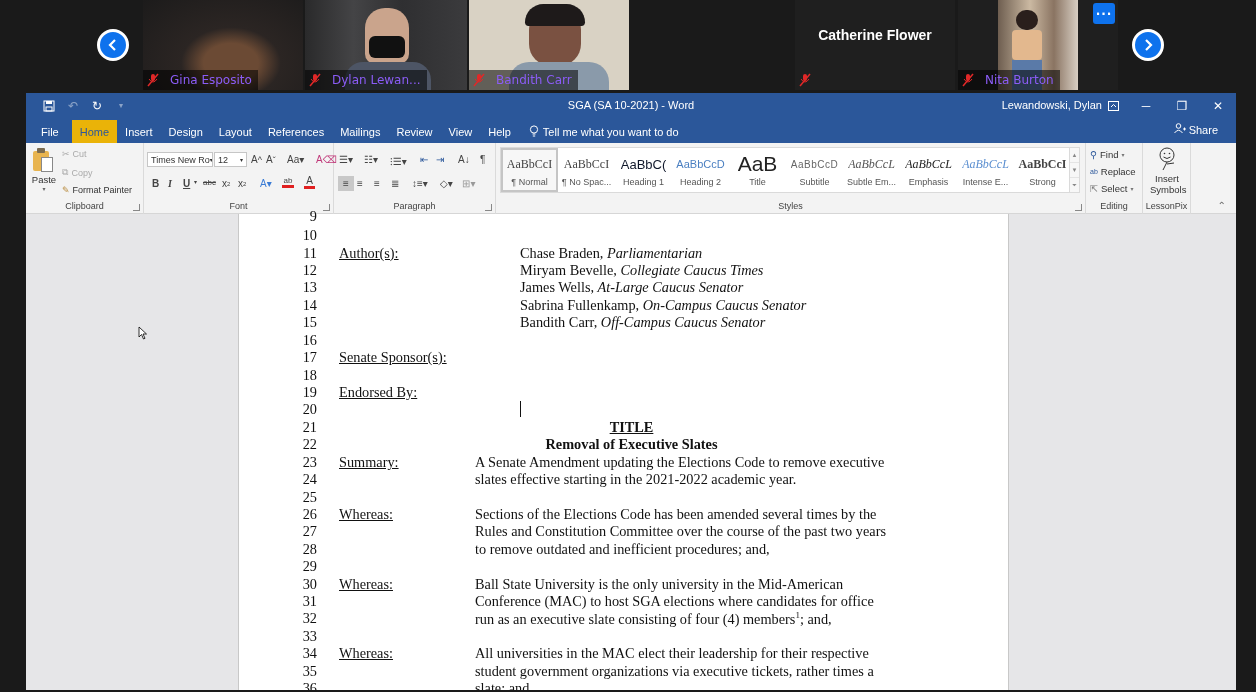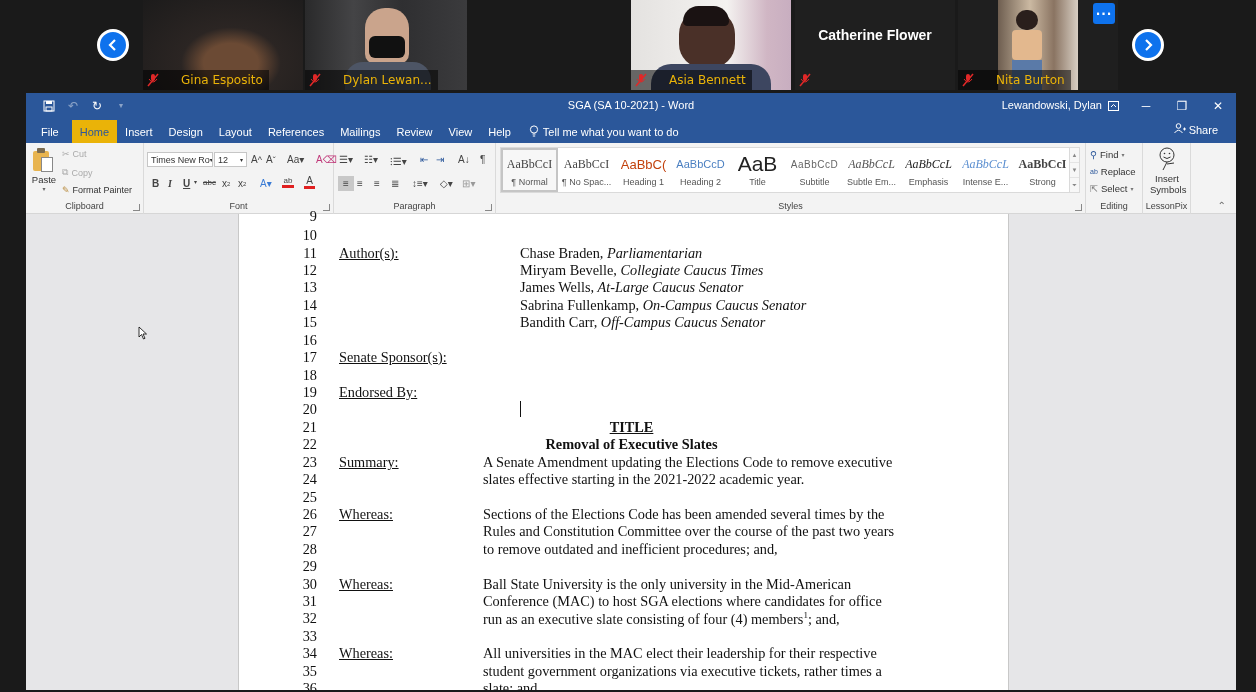--- a/index.html
+++ b/index.html
@@ -3,21 +3,21 @@
 <meta charset="utf-8">
 <style>
   * { box-sizing: border-box; margin: 0; padding: 0; }
   html, body { width: 1256px; height: 692px; overflow: hidden; background: #1a1a1a; font-family: "DejaVu Sans", sans-serif; }
   
   .zoom-strip { position: absolute; left: 0; top: 0; width: 1256px; height: 92px; background: #1a1a1a; }
   .nav-arrow { position: absolute; top: 29px; width: 32px; height: 32px; border-radius: 50%; background: #0e72ed; border: 3px solid #fff; color: #fff; display: flex; align-items: center; justify-content: center; font-size: 16px; font-weight: bold; cursor: pointer; }
   .nav-arrow svg { width: 14px; height: 14px; }
   .tile { position: absolute; top: 0; height: 90px; overflow: hidden; }
   .tile .video { position: absolute; inset: 0; }
-  .tile .name-tag { position: absolute; left: 0; bottom: 0; height: 20px; padding: 0 6px 0 4px; background: rgba(0,0,0,0.55); color: #eab308; font-family: "DejaVu Sans", sans-serif; font-size: 12px; display: flex; align-items: center; gap: 22px; white-space: nowrap; justify-content: flex-end; }
+  .tile .name-tag { position: absolute; left: 0; bottom: 0; height: 20px; padding: 0 6px 0 4px; background: rgba(0,0,0,0.55); color: #8b5cf6; font-family: "DejaVu Sans", sans-serif; font-size: 12px; display: flex; align-items: center; gap: 11px; white-space: nowrap; justify-content: flex-end; }
   .mic-off { width: 12px; height: 14px; position: relative; display: inline-block; }
   .mic-off svg { width: 12px; height: 14px; }
   .tile .center-name { position: absolute; inset: 0 0 20px 0; display: flex; align-items: center; justify-content: center; color: #fff; font-family: "Liberation Sans", sans-serif; font-weight: bold; font-size: 14px; }
   .more-btn { position: absolute; left: 1093px; top: 3px; width: 22px; height: 21px; background: #0e72ed; border-radius: 3px; color: #fff; font-size: 12px; display: flex; align-items: center; justify-content: center; letter-spacing: 1px; font-weight: bold; cursor: pointer; }
 
   
   .word { position: absolute; left: 26px; top: 93px; width: 1210px; height: 597px; background: #e6e6e8; overflow: hidden; }
   .titlebar { height: 25px; background: #2b579a; display: flex; align-items: center; color: #fff; font-family: "Liberation Sans", sans-serif; font-size: 11px; position: relative; }
   .qat { display: flex; align-items: center; gap: 10px; padding-left: 16px; }
   .qat span { display: inline-flex; align-items: center; justify-content: center; width: 14px; height: 14px; color: #fff; font-size: 12px; }
@@ -58,21 +58,21 @@
   .gallery-scroll span { flex: 1; display: flex; align-items: center; justify-content: center; font-size: 6px; color: #888; border-bottom: 1px solid #e4e4e4; }
   .editing-item { position: absolute; left: 4px; display: flex; align-items: center; gap: 3px; font-size: 9.5px; color: #333; white-space: nowrap; }
   .collapse-btn { position: absolute; right: 10px; bottom: 2px; font-size: 10px; color: #666; }
 
   
   .doc-area { position: absolute; left: 0; top: 121px; width: 1210px; height: 476px; background: #e6e6e8; }
   .page { position: absolute; left: 212px; top: 0; width: 771px; height: 480px; background: #fff; border-left: 1px solid #c8c8c8; border-right: 1px solid #c8c8c8; font-family: "Liberation Serif", serif; font-size: 14.3px; color: #111; }
   .line { position: absolute; left: 0; height: 17px; white-space: nowrap; }
   .ln { position: absolute; left: 0; width: 78px; text-align: right; }
   .label-col { position: absolute; left: 100px; text-decoration: underline; }
-  .text-col { position: absolute; left: 244px; }
+  .text-col { position: absolute; left: 236px; }
   .author-col { position: absolute; left: 281px; }
   .center-col { position: absolute; left: 0; width: 785px; text-align: center; font-weight: bold; }
   .caret { position: absolute; left: 281px; top: 187px; width: 1px; height: 16px; background: #111; }
   i { font-style: italic; }
   sup { font-size: 9px; }
   .mouse-cursor { position: absolute; left: 138px; top: 326px; width: 10px; height: 14px; }
   .bottom-bar { position: absolute; left: 0; top: 690px; width: 1256px; height: 2px; background: #1a1a1a; }
 </style>
 </head>
 <body>
@@ -105,36 +105,36 @@
     <div class="name-tag">
       <span class="mic-off"><svg viewBox="0 0 12 14">
             <rect x="4" y="1" width="4" height="7" rx="2" fill="#e02828"></rect>
             <path d="M2 6 Q6 12 10 6" stroke="#e02828" fill="none"></path>
             <line x1="1" y1="13" x2="11" y2="1" stroke="#e02828" stroke-width="1.5"></line>
           </svg></span>
       <span>Dylan Lewan...</span>
     </div>
   </div>
 
-
-  <div class="tile" style="left:631px;width:160px;">
-    <div class="video" style="background:linear-gradient(90deg,#e4e2e0,#f4f2f0 60%,#d0b6c4 85%,#c8aec0);">
-      <div style="position:absolute;left:48px;top:10px;width:56px;height:58px;border-radius:24px;background:#4a3028;"></div>
-      <div style="position:absolute;left:52px;top:6px;width:46px;height:20px;border-radius:20px 20px 6px 6px;background:#1a1212;"></div>
-      <div style="position:absolute;left:20px;top:64px;width:120px;height:30px;border-radius:20px 20px 0 0;background:#3d4660;"></div>
+  <div class="tile" style="left:469px;width:160px;">
+    <div class="video" style="background:#d9d2c4;">
+      <div style="position:absolute;left:60px;top:8px;width:52px;height:58px;border-radius:22px;background:#7a5141;"></div>
+      <div style="position:absolute;left:56px;top:4px;width:60px;height:22px;border-radius:20px 20px 4px 4px;background:#1e1a1a;"></div>
+      <div style="position:absolute;left:40px;top:62px;width:100px;height:30px;border-radius:20px 20px 0 0;background:#8a9aaa;"></div>
     </div>
     <div class="name-tag">
       <span class="mic-off"><svg viewBox="0 0 12 14">
             <rect x="4" y="1" width="4" height="7" rx="2" fill="#e02828"></rect>
             <path d="M2 6 Q6 12 10 6" stroke="#e02828" fill="none"></path>
             <line x1="1" y1="13" x2="11" y2="1" stroke="#e02828" stroke-width="1.5"></line>
           </svg></span>
-      <span>Asia Bennett</span>
-    </div>
-  </div>
+      <span>Bandith Carr</span>
+    </div>
+  </div>
+
 
   <div class="tile" style="left:795px;width:160px;background:#1f1f1f;">
     <div class="center-name">Catherine Flower</div>
     <div class="name-tag" style="background:transparent;">
       <span class="mic-off"><svg viewBox="0 0 12 14">
             <rect x="4" y="1" width="4" height="7" rx="2" fill="#e02828"></rect>
             <path d="M2 6 Q6 12 10 6" stroke="#e02828" fill="none"></path>
             <line x1="1" y1="13" x2="11" y2="1" stroke="#e02828" stroke-width="1.5"></line>
           </svg></span>
     </div>
@@ -311,21 +311,21 @@
     <div class="styles-gallery">
       <div class="style-item active">
           <span class="preview" style="font-family:'Liberation Serif',serif;font-size:12px;">AaBbCcI</span>
           <span class="label">¶ Normal</span>
         </div>
       <div class="style-item">
           <span class="preview" style="font-family:'Liberation Serif',serif;font-size:12px;">AaBbCcI</span>
           <span class="label">¶ No Spac...</span>
         </div>
       <div class="style-item">
-          <span class="preview" style="font-size:13px;color:#c2410c;">AaBbC(</span>
+          <span class="preview" style="font-size:13px;color:#0f172a;">AaBbC(</span>
           <span class="label">Heading 1</span>
         </div>
       <div class="style-item">
           <span class="preview" style="font-size:11px;color:#4a7fc1;">AaBbCcD</span>
           <span class="label">Heading 2</span>
         </div>
       <div class="style-item">
           <span class="preview" style="font-size:21px;color:#222;">AaB</span>
           <span class="label">Title</span>
         </div>

